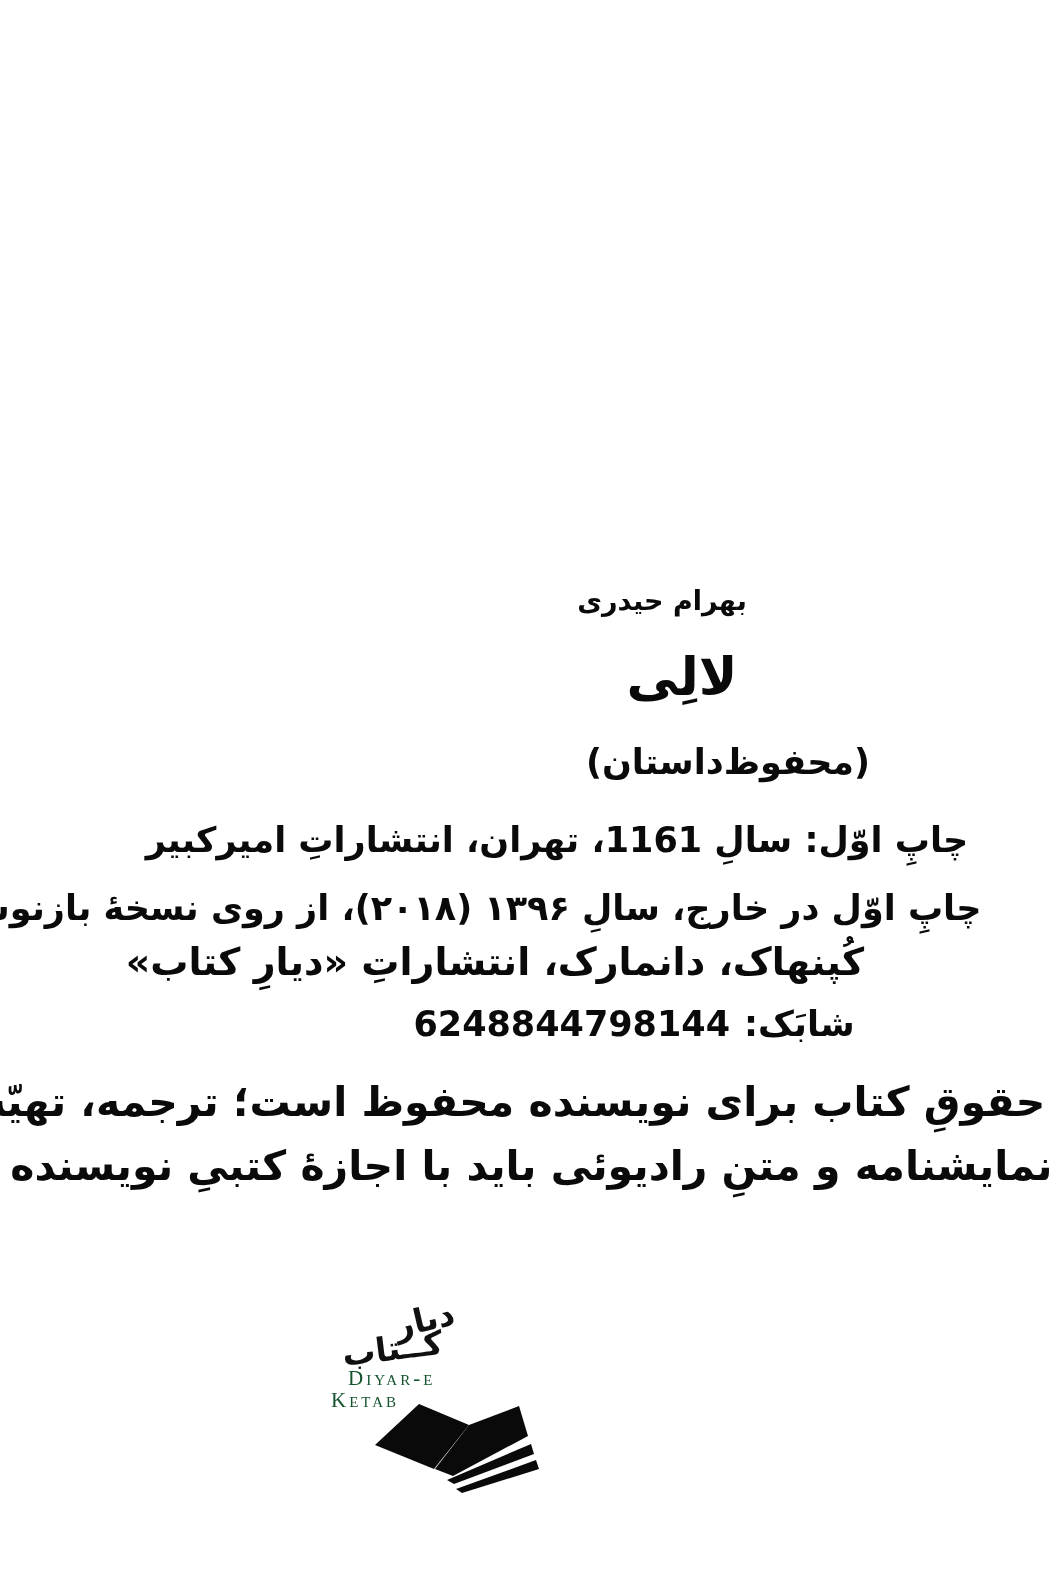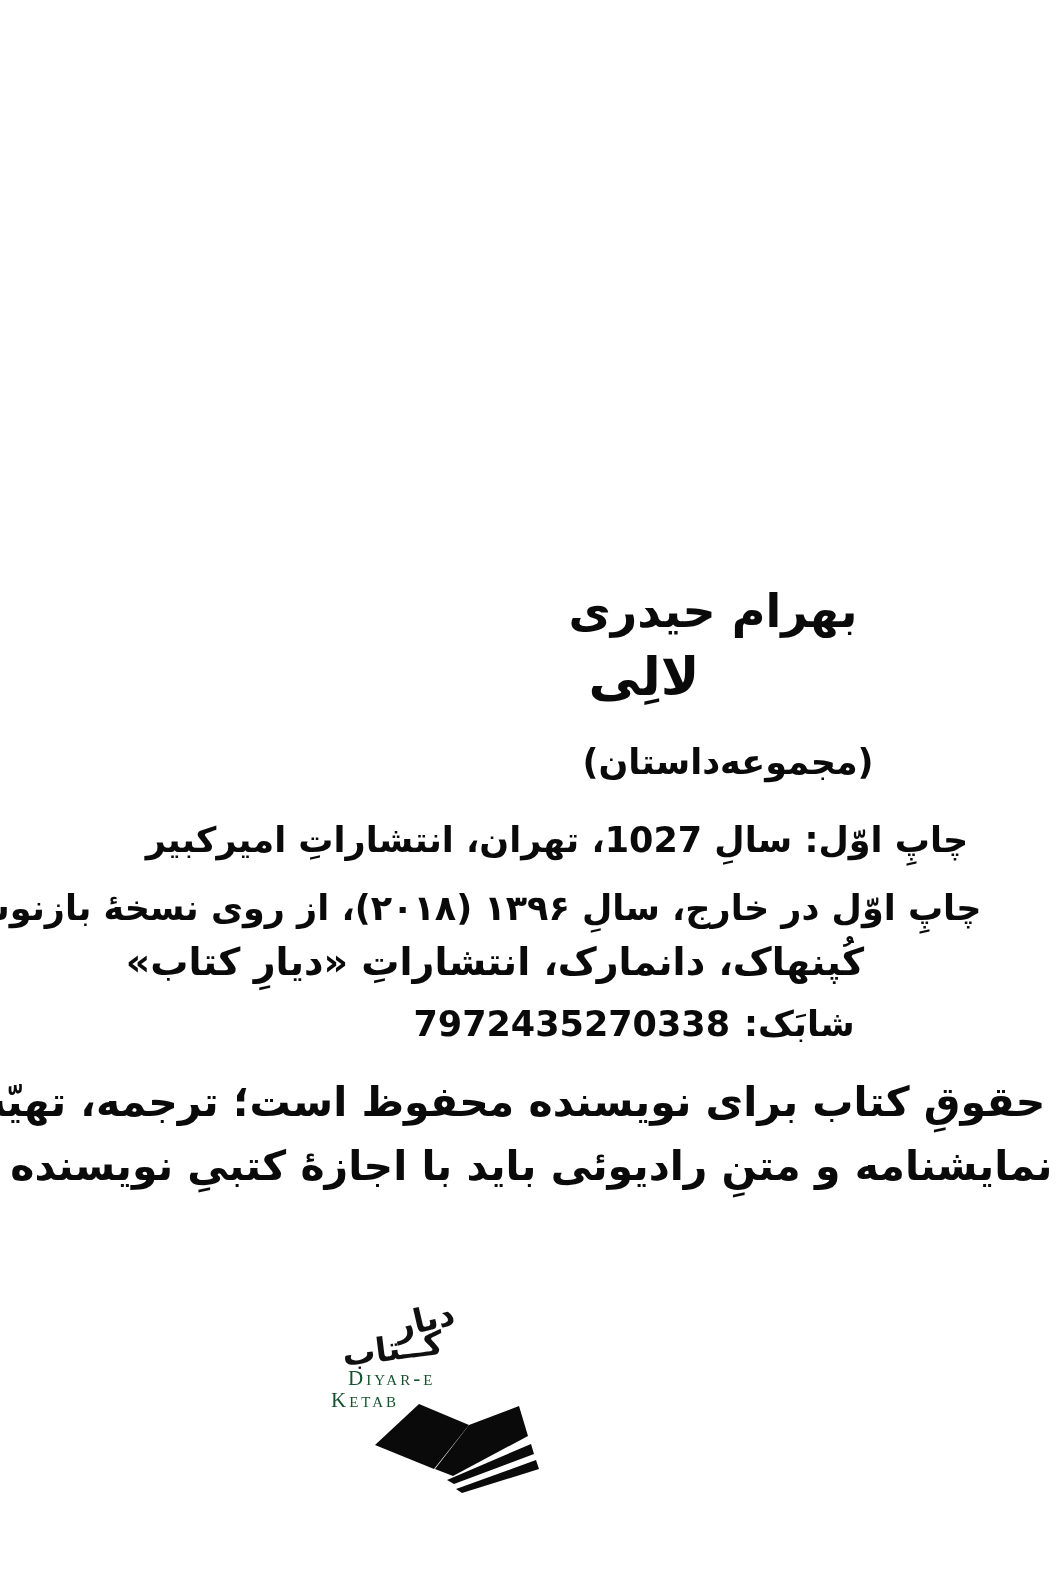--- a/index.html
+++ b/index.html
@@ -44,34 +44,34 @@
     color:#14532d;
     white-space:nowrap;
   }
   .book-svg { position:absolute; }
 </style>
 </head>
 <body>
 
 <div class="page">
 
-  <div class="line" style="left:713px; top:585px; font-size:46px;">بهرام حیدری</div>
+  <div class="line" style="left:662px; top:585px; font-size:27px;">بهرام حیدری</div>
 
-  <div class="line" style="left:644px; top:648px; font-size:52px;">لالِی</div>
+  <div class="line" style="left:682px; top:648px; font-size:52px;">لالِی</div>
 
-  <div class="line" style="left:728px; top:742px; font-size:35px;">(مجموعه‌داستان)</div>
+  <div class="line" style="left:728px; top:742px; font-size:35px;">(محفوظ‌داستان)</div>
 
-  <div class="line" style="left:557px; top:820px; font-size:35px;">چاپِ اوّل: سالِ 1027، تهران، انتشاراتِ امیرکبیر</div>
+  <div class="line" style="left:557px; top:820px; font-size:35px;">چاپِ اوّل: سالِ 1161، تهران، انتشاراتِ امیرکبیر</div>
 
   <div class="line" style="left:454px; top:888px; font-size:35px;">چاپِ اوّل در خارج، سالِ ۱۳۹۶ (۲۰۱۸)، از روی نسخهٔ بازنوشته،</div>
 
   <div class="line" style="left:495px; top:941px; font-size:38px;">کُپنهاک، دانمارک، انتشاراتِ «دیارِ کتاب»</div>
 
   <div class="line" style="left:634px; top:1004px; font-size:35px; direction:rtl; unicode-bidi:isolate;">
-    <span>شابَک:</span><span class="isbn-digits">7972435270338</span>
+    <span>شابَک:</span><span class="isbn-digits">6248844798144</span>
   </div>
 
   <div class="line" style="left:500px; top:1079px; font-size:41px;">همهٔ حقوقِ کتاب برای نویسنده محفوظ است؛ ترجمه، تهیّهٔ فیلم،</div>
 
   <div class="line" style="left:469px; top:1143px; font-size:41px;">نمایشنامه و متنِ رادیوئی باید با اجازهٔ کتبیِ نویسنده باشد.</div>
 
   <div>
 
     <div class="logo-cal" style="left:394px; top:1303px; font-size:33px; transform:rotate(-13deg);">دیار</div>
 

